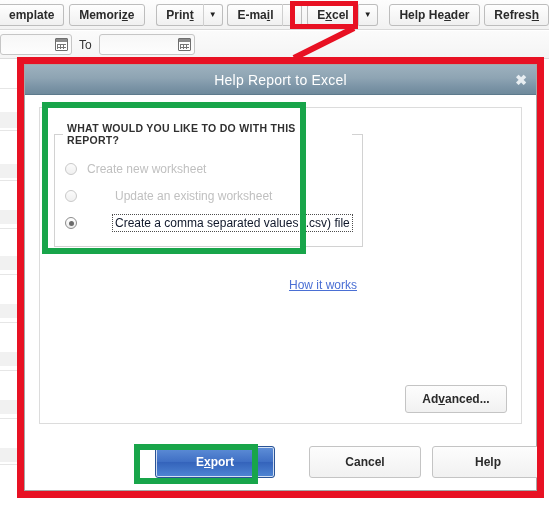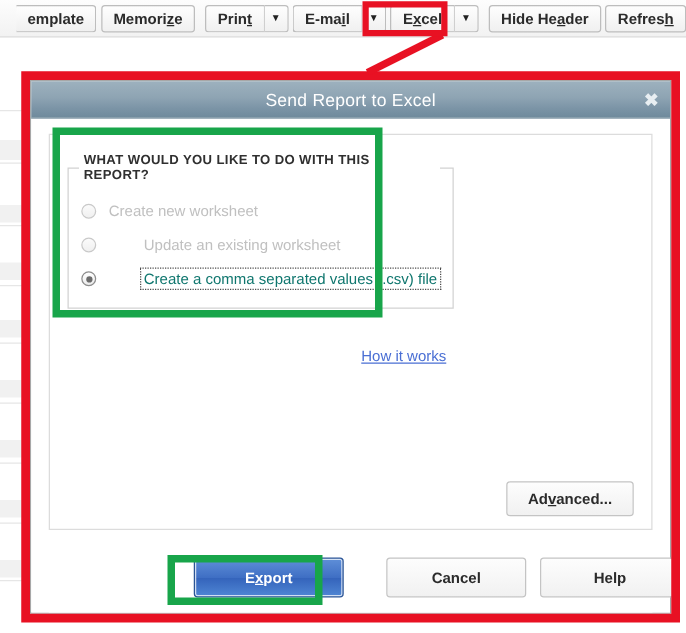--- a/index.html
+++ b/index.html
@@ -25,21 +25,21 @@
     position: absolute; inset: 0;
     background: #ffffff;
   }
 
   .toolbar {
     position: absolute; left: 0; top: 0;
     width: 549px; height: 30px;
     background: linear-gradient(to bottom, #fdfdfd 0%, #f2f2f2 100%);
     border-bottom: 1px solid #d9d9d9;
     display: flex; align-items: center;
-    padding-left: 13px;
+    padding-left: 0;
   }
 
   .tb-btn {
     height: 22px;
     background: linear-gradient(to bottom, #fefefe 0%, #f0f0f0 100%);
     border: 1px solid #bdbdbd;
     border-radius: 3px;
     font-size: 12px;
     color: #2b2b2b;
     display: flex; align-items: center; justify-content: center;
@@ -255,21 +255,21 @@
   .radio-row.checked .radio-mark::after {
     content: "";
     position: absolute; left: 50%; top: 50%;
     width: 5px; height: 5px;
     margin: -2.5px 0 0 -2.5px;
     border-radius: 50%;
     background: #6b6b6b;
   }
   .radio-label {
     font-size: 12px;
-    color: #0f766e;
+    color: #0f172a;
     white-space: nowrap;
     padding: 1px 2px;
   }
   .radio-row.disabled .radio-label { color: #c0c0c0; }
   .radio-row.focused .radio-label {
     outline: 1px dotted #4d4d4d;
     outline-offset: 0px;
   }
 
   .howlink {
@@ -376,31 +376,40 @@
           <span>E</span>
             <u>x</u>
             <span>cel</span>
         </div>
         <div class="tb-arrow">
             <span>▼</span>
           </div>
       </div>
       <div class="gap-lg"></div>
       <div class="tb-btn">
-        <span>Hide He</span>
+        <span>Help He</span>
           <u>a</u>
           <span>der</span>
       </div>
       <div class="gap"></div>
       <div class="tb-btn">
         <span>Refres</span>
           <u>h</u>
       </div>
     </div>
 
+    <div class="daterow">
+      <div class="datefield" style="width:72px; margin-left:0;">
+        <span class="cal-icon"></span>
+      </div>
+      <span class="to-label">To</span>
+      <div class="datefield" style="width:96px;">
+        <span class="cal-icon"></span>
+      </div>
+    </div>
 
     <div class="bg-report">
       <div class="bg-band" style="top:52px;  height:16px;"></div>
       <div class="bg-band" style="top:104px; height:14px;"></div>
       <div class="bg-band" style="top:150px; height:14px;"></div>
       <div class="bg-band" style="top:196px; height:14px;"></div>
       <div class="bg-band" style="top:244px; height:14px;"></div>
       <div class="bg-band" style="top:292px; height:14px;"></div>
       <div class="bg-band" style="top:340px; height:14px;"></div>
       <div class="bg-band" style="top:388px; height:14px;"></div>
@@ -420,21 +429,21 @@
       <div class="bg-txt or" style="top:270px;">A</div>
       <div class="bg-txt" style="top:318px;">l</div>
       <div class="bg-txt dk" style="top:366px;">s</div>
       <div class="bg-txt or" style="top:412px;">r</div>
     </div>
   </div>
 
   <div class="dialog">
 
     <div class="dlg-title">
-      <span class="dlg-title-text">Send Report to Excel</span>
+      <span class="dlg-title-text">Help Report to Excel</span>
       <span class="dlg-close">✖</span>
     </div>
 
     <div class="dlg-body">
 
       <div class="panel">
 
         <fieldset class="groupbox">
           <legend>WHAT WOULD YOU LIKE TO DO WITH THIS REPORT?</legend>
 

